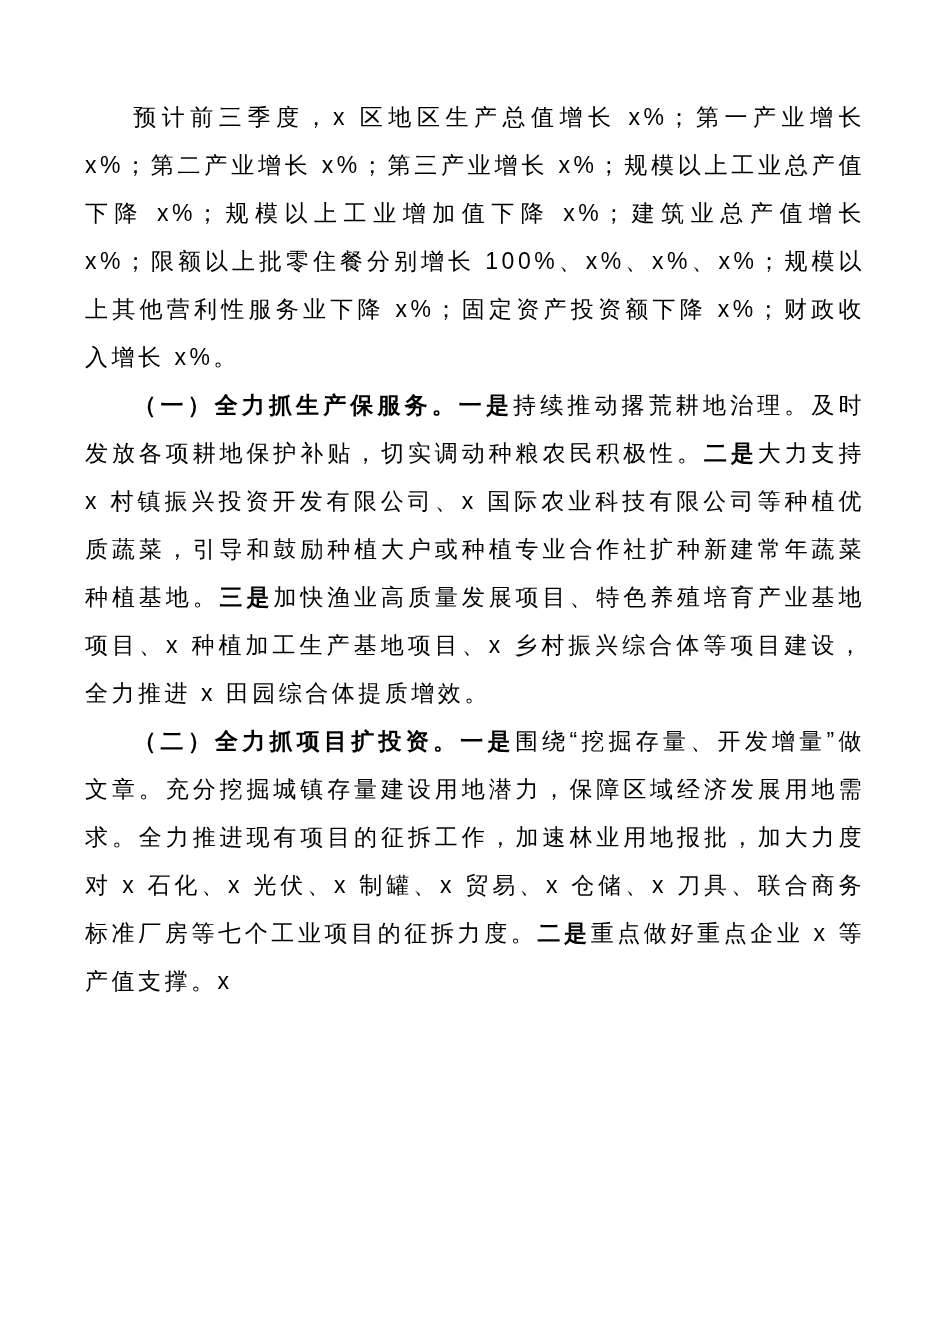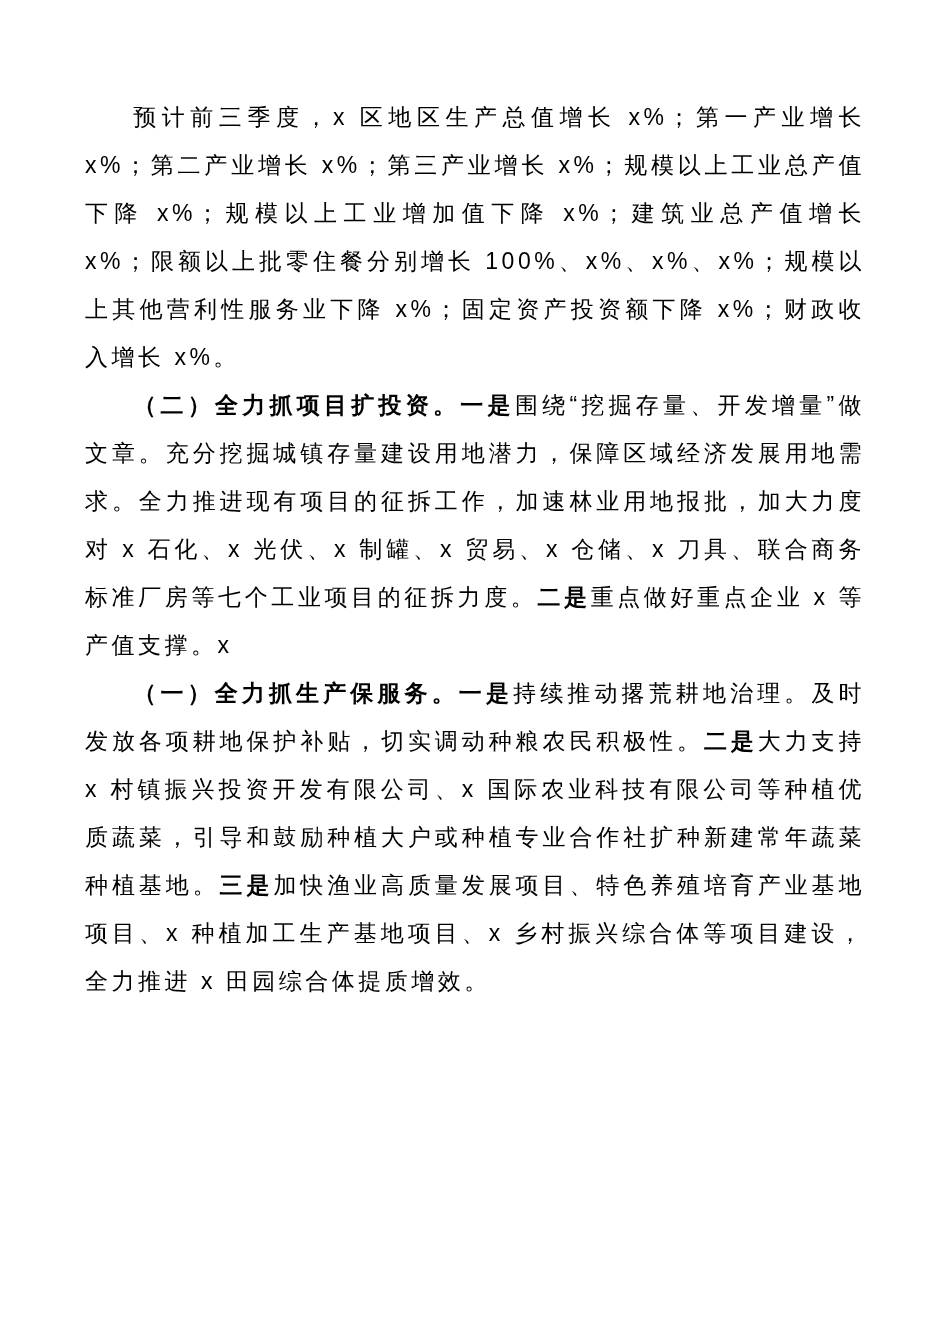--- a/index.html
+++ b/index.html
@@ -27,15 +27,15 @@
     word-break: break-all;
   }
   .run { font-weight: 400; }
   .run.bold { font-weight: 700; }
 </style>
 </head>
 <body>
 
 <div class="page" style="background: rgb(255, 255, 255); color: rgb(0, 0, 0);">
   <p class="para"><span class="run">预计前三季度，x 区地区生产总值增长 x%；第一产业增长 x%；第二产业增长 x%；第三产业增长 x%；规模以上工业总产值下降 x%；规模以上工业增加值下降 x%；建筑业总产值增长 x%；限额以上批零住餐分别增长 100%、x%、x%、x%；规模以上其他营利性服务业下降 x%；固定资产投资额下降 x%；财政收入增长 x%。</span></p>
+  <p class="para"><span class="run bold">（一）全力抓生产保服务。一是</span><span class="run">持续推动撂荒耕地治理。及时发放各项耕地保护补贴，切实调动种粮农民积极性。</span><span class="run bold">二是</span><span class="run">大力支持 x 村镇振兴投资开发有限公司、x 国际农业科技有限公司等种植优质蔬菜，引导和鼓励种植大户或种植专业合作社扩种新建常年蔬菜种植基地。</span><span class="run bold">三是</span><span class="run">加快渔业高质量发展项目、特色养殖培育产业基地项目、x 种植加工生产基地项目、x 乡村振兴综合体等项目建设，全力推进 x 田园综合体提质增效。</span></p>
   <p class="para"><span class="run bold">（二）全力抓项目扩投资。一是</span><span class="run">围绕“挖掘存量、开发增量”做文章。充分挖掘城镇存量建设用地潜力，保障区域经济发展用地需求。全力推进现有项目的征拆工作，加速林业用地报批，加大力度对 x 石化、x 光伏、x 制罐、x 贸易、x 仓储、x 刀具、联合商务标准厂房等七个工业项目的征拆力度。</span><span class="run bold">二是</span><span class="run">重点做好重点企业 x 等产值支撑。x</span></p>
-  <p class="para"><span class="run bold">（一）全力抓生产保服务。一是</span><span class="run">持续推动撂荒耕地治理。及时发放各项耕地保护补贴，切实调动种粮农民积极性。</span><span class="run bold">二是</span><span class="run">大力支持 x 村镇振兴投资开发有限公司、x 国际农业科技有限公司等种植优质蔬菜，引导和鼓励种植大户或种植专业合作社扩种新建常年蔬菜种植基地。</span><span class="run bold">三是</span><span class="run">加快渔业高质量发展项目、特色养殖培育产业基地项目、x 种植加工生产基地项目、x 乡村振兴综合体等项目建设，全力推进 x 田园综合体提质增效。</span></p>
 </div>
 
 </body></html>

